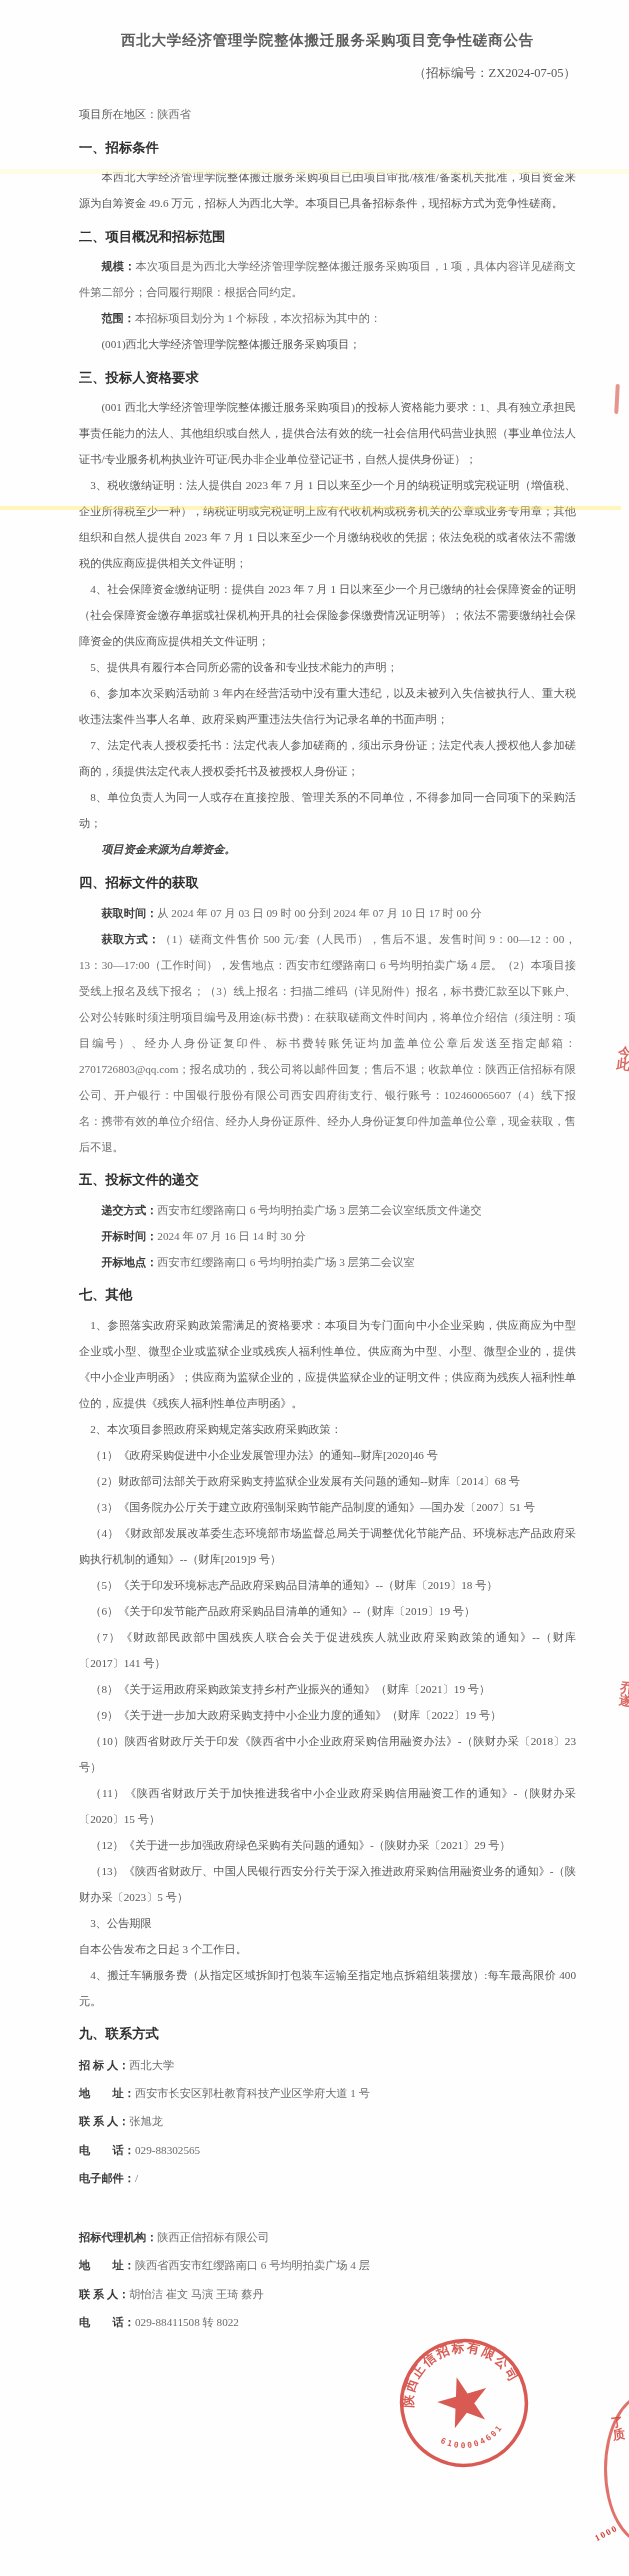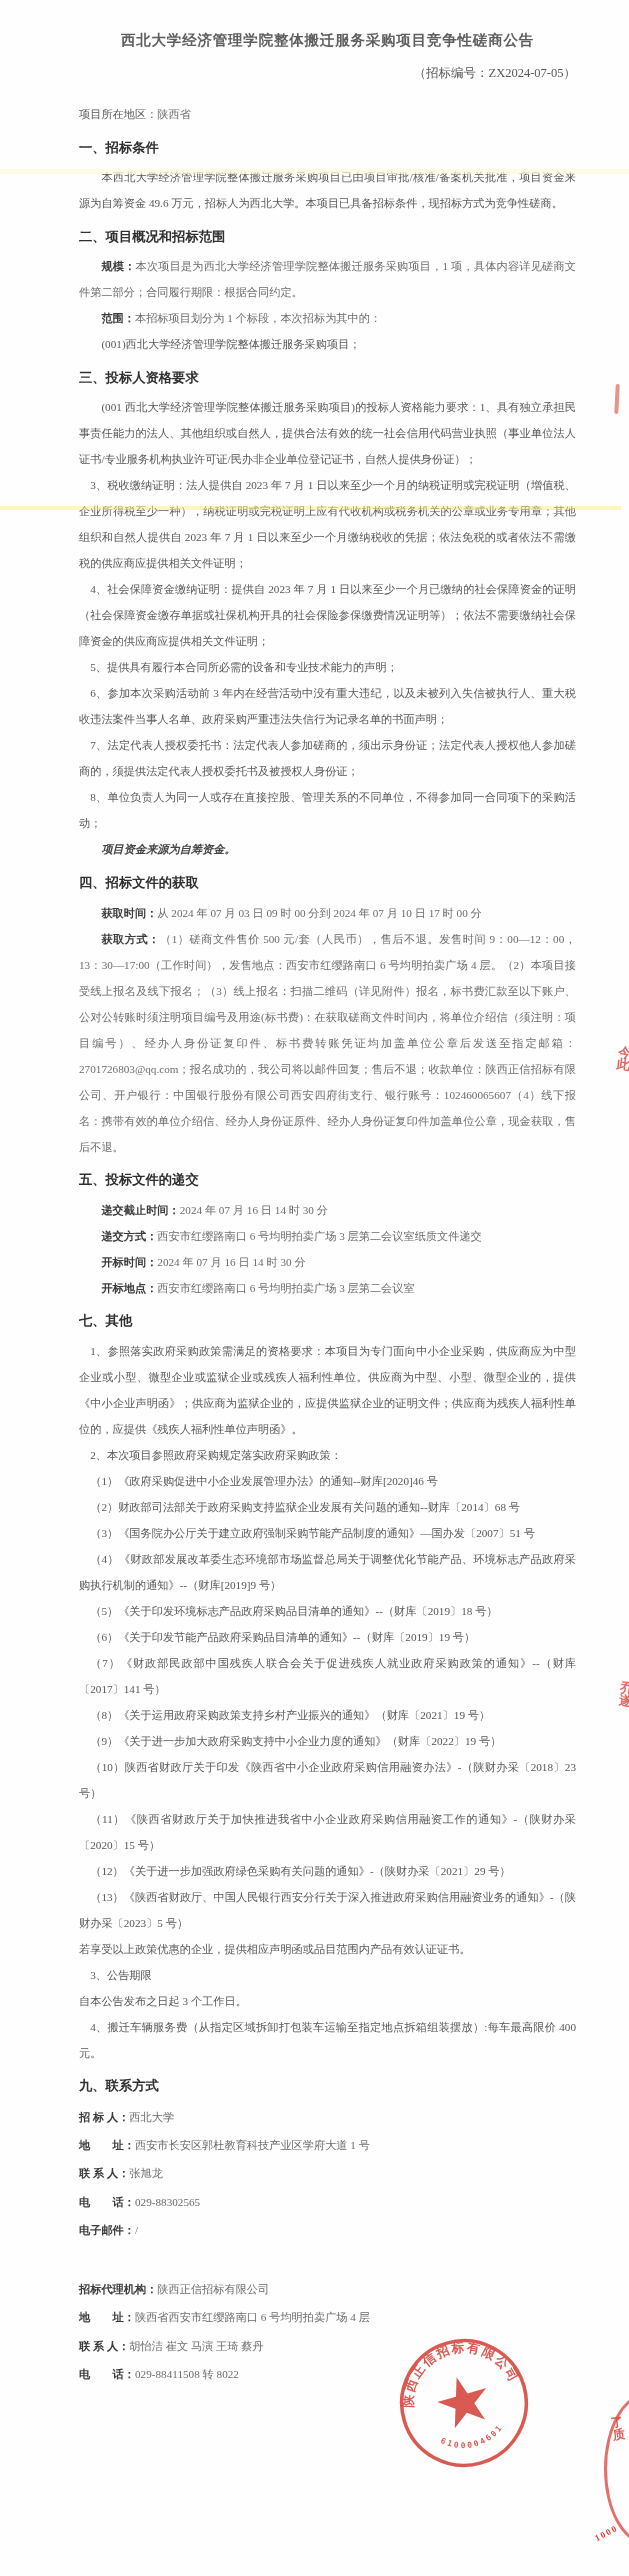--- a/index.html
+++ b/index.html
@@ -97,21 +97,20 @@
         <p class="para item"><span class="">8、单位负责人为同一人或存在直接控股、管理关系的不同单位，不得参加同一合同项下的采购活动；</span></p>
         <p class="para indent bold-note"><span class="">项目资金来源为自筹资金。</span></p>
       </div>
       <div>
         <div class="sec-heading">四、招标文件的获取</div>
         <p class="para indent"><span class="p-label">获取时间：</span><span class="val">从 2024 年 07 月 03 日 09 时 00 分到 2024 年 07 月 10 日 17 时 00 分</span></p>
         <p class="para indent"><span class="p-label">获取方式：</span><span class="val">（1）磋商文件售价 500 元/套（人民币），售后不退。发售时间 9：00—12：00，13：30—17:00（工作时间），发售地点：西安市红缨路南口 6 号均明拍卖广场 4 层。（2）本项目接受线上报名及线下报名；（3）线上报名：扫描二维码（详见附件）报名，标书费汇款至以下账户、公对公转账时须注明项目编号及用途(标书费)：在获取磋商文件时间内，将单位介绍信（须注明：项目编号）、经办人身份证复印件、标书费转账凭证均加盖单位公章后发送至指定邮箱：2701726803@qq.com；报名成功的，我公司将以邮件回复；售后不退；收款单位：陕西正信招标有限公司、开户银行：中国银行股份有限公司西安四府街支行、银行账号：102460065607（4）线下报名：携带有效的单位介绍信、经办人身份证原件、经办人身份证复印件加盖单位公章，现金获取，售后不退。</span></p>
       </div>
       <div>
         <div class="sec-heading">五、投标文件的递交</div>
-        <p class="para indent"><span class="p-label">递交截止时间：</span><span class="val">2024 年 07 月 16 日 14 时 30 分</span></p>
         <p class="para indent"><span class="p-label">递交方式：</span><span class="val">西安市红缨路南口 6 号均明拍卖广场 3 层第二会议室纸质文件递交</span></p>
       </div>
       <div>
         <p class="para indent"><span class="p-label">开标时间：</span><span class="val">2024 年 07 月 16 日 14 时 30 分</span></p>
         <p class="para indent"><span class="p-label">开标地点：</span><span class="val">西安市红缨路南口 6 号均明拍卖广场 3 层第二会议室</span></p>
       </div>
       <div>
         <div class="sec-heading">七、其他</div>
         <p class="para item"><span class="">1、参照落实政府采购政策需满足的资格要求：本项目为专门面向中小企业采购，供应商应为中型企业或小型、微型企业或监狱企业或残疾人福利性单位。供应商为中型、小型、微型企业的，提供《中小企业声明函》；供应商为监狱企业的，应提供监狱企业的证明文件；供应商为残疾人福利性单位的，应提供《残疾人福利性单位声明函》。</span></p>
         <p class="para item"><span class="">2、本次项目参照政府采购规定落实政府采购政策：</span></p>
@@ -121,21 +120,20 @@
         <p class="para subitem"><span class="">（4）《财政部发展改革委生态环境部市场监督总局关于调整优化节能产品、环境标志产品政府采购执行机制的通知》--（财库[2019]9 号）</span></p>
         <p class="para subitem"><span class="">（5）《关于印发环境标志产品政府采购品目清单的通知》--（财库〔2019〕18 号）</span></p>
         <p class="para subitem"><span class="">（6）《关于印发节能产品政府采购品目清单的通知》--（财库〔2019〕19 号）</span></p>
         <p class="para subitem"><span class="">（7）《财政部民政部中国残疾人联合会关于促进残疾人就业政府采购政策的通知》--（财库〔2017〕141 号）</span></p>
         <p class="para subitem"><span class="">（8）《关于运用政府采购政策支持乡村产业振兴的通知》（财库〔2021〕19 号）</span></p>
         <p class="para subitem"><span class="">（9）《关于进一步加大政府采购支持中小企业力度的通知》（财库〔2022〕19 号）</span></p>
         <p class="para subitem"><span class="">（10）陕西省财政厅关于印发《陕西省中小企业政府采购信用融资办法》-（陕财办采〔2018〕23 号）</span></p>
         <p class="para subitem"><span class="">（11）《陕西省财政厅关于加快推进我省中小企业政府采购信用融资工作的通知》-（陕财办采〔2020〕15 号）</span></p>
         <p class="para subitem"><span class="">（12）《关于进一步加强政府绿色采购有关问题的通知》-（陕财办采〔2021〕29 号）</span></p>
         <p class="para subitem"><span class="">（13）《陕西省财政厅、中国人民银行西安分行关于深入推进政府采购信用融资业务的通知》-（陕财办采〔2023〕5 号）</span></p>
-        <p class="para plain"><span class="">若享受以上政策优惠的企业，提供相应声明函或品目范围内产品有效认证证书。</span></p>
         <p class="para item"><span class="">3、公告期限</span></p>
         <p class="para plain"><span class="">自本公告发布之日起 3 个工作日。</span></p>
         <p class="para item"><span class="">4、搬迁车辆服务费（从指定区域拆卸打包装车运输至指定地点拆箱组装摆放）:每车最高限价 400 元。</span></p>
       </div>
       <div>
         <div class="sec-heading">九、联系方式</div>
         <p class="para contact"><span class="p-label">招 标 人：</span><span class="val">西北大学</span></p>
         <p class="para contact"><span class="p-label">地　　址：</span><span class="val">西安市长安区郭杜教育科技产业区学府大道 1 号</span></p>
         <p class="para contact"><span class="p-label">联 系 人：</span><span class="val">张旭龙</span></p>
         <p class="para contact"><span class="p-label">电　　话：</span><span class="val">029-88302565</span></p>

